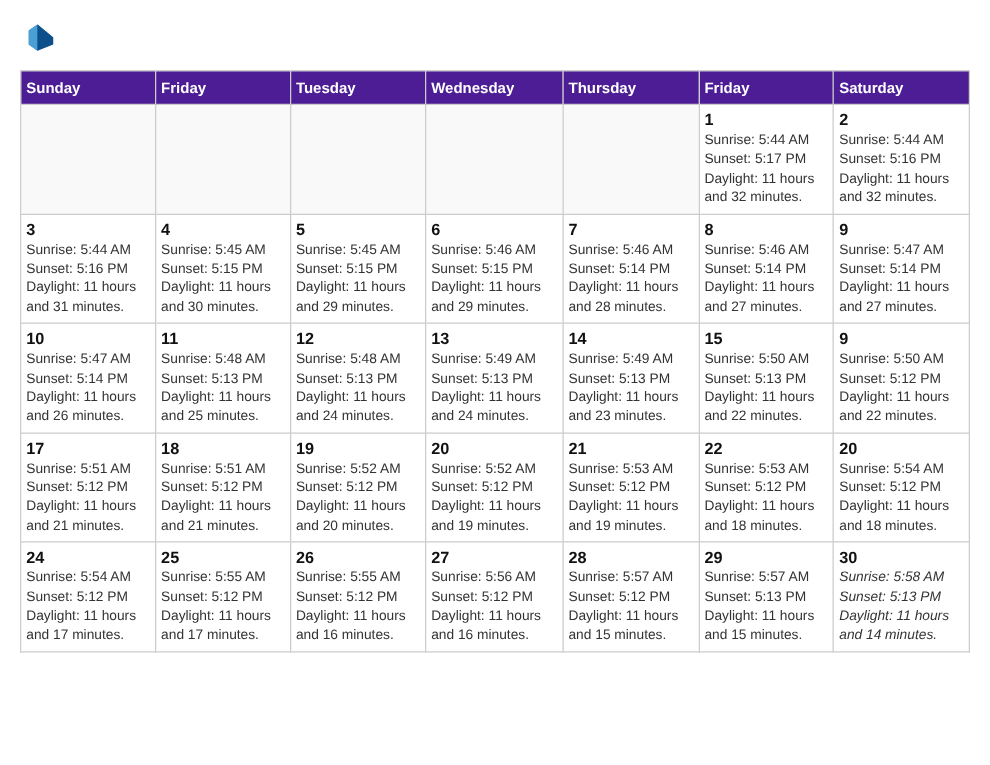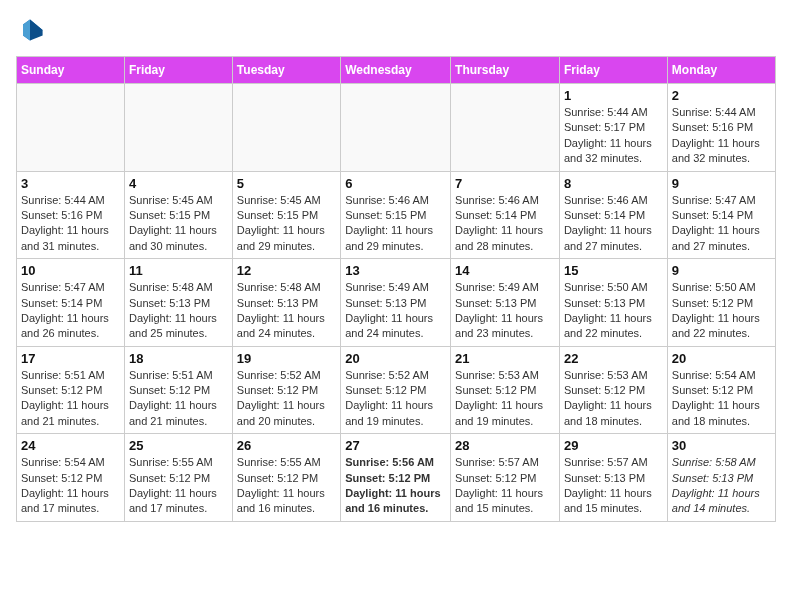--- a/index.html
+++ b/index.html
@@ -43,21 +43,21 @@
     .location {
       font-size: 14px;
       color: #555;
     }
     .calendar-table {
       width: 100%;
       border-collapse: collapse;
       font-size: 11px;
     }
     .calendar-table th {
-      background-color: #d946ef;
+      background-color: #4c1d95;
       color: #fff;
       padding: 6px 4px;
       text-align: left;
       font-size: 12px;
       font-weight: bold;
       border: 1px solid #ccc;
     }
     .calendar-table td {
       border: 1px solid #ccc;
       vertical-align: top;
@@ -104,21 +104,21 @@
 
 <table class="calendar-table">
   <thead>
     <tr id="days-header">
         <th>Sunday</th>
         <th>Friday</th>
         <th>Tuesday</th>
         <th>Wednesday</th>
         <th>Thursday</th>
         <th>Friday</th>
-        <th>Monday</th>
+        <th>Saturday</th>
       </tr>
   </thead>
   <tbody id="calendar-body">
       <tr>
         <td class="empty"></td>
         <td class="empty"></td>
         <td class="empty"></td>
         <td class="empty"></td>
         <td class="empty"></td>
         <td>
@@ -306,21 +306,21 @@
         </td>
         <td>
           <div class="day-number">26</div>
           <div class="day-info" style="white-space: pre-line;">Sunrise: 5:55 AM
 Sunset: 5:12 PM
 Daylight: 11 hours
 and 16 minutes.</div>
         </td>
         <td>
           <div class="day-number">27</div>
-          <div class="day-info" style="white-space: pre-line; font-weight: bold;">Sunrise: 5:56 AM
+          <div class="day-info" style="white-space: pre-line;">Sunrise: 5:56 AM
 Sunset: 5:12 PM
 Daylight: 11 hours
 and 16 minutes.</div>
         </td>
         <td>
           <div class="day-number">28</div>
           <div class="day-info" style="white-space: pre-line;">Sunrise: 5:57 AM
 Sunset: 5:12 PM
 Daylight: 11 hours
 and 15 minutes.</div>

